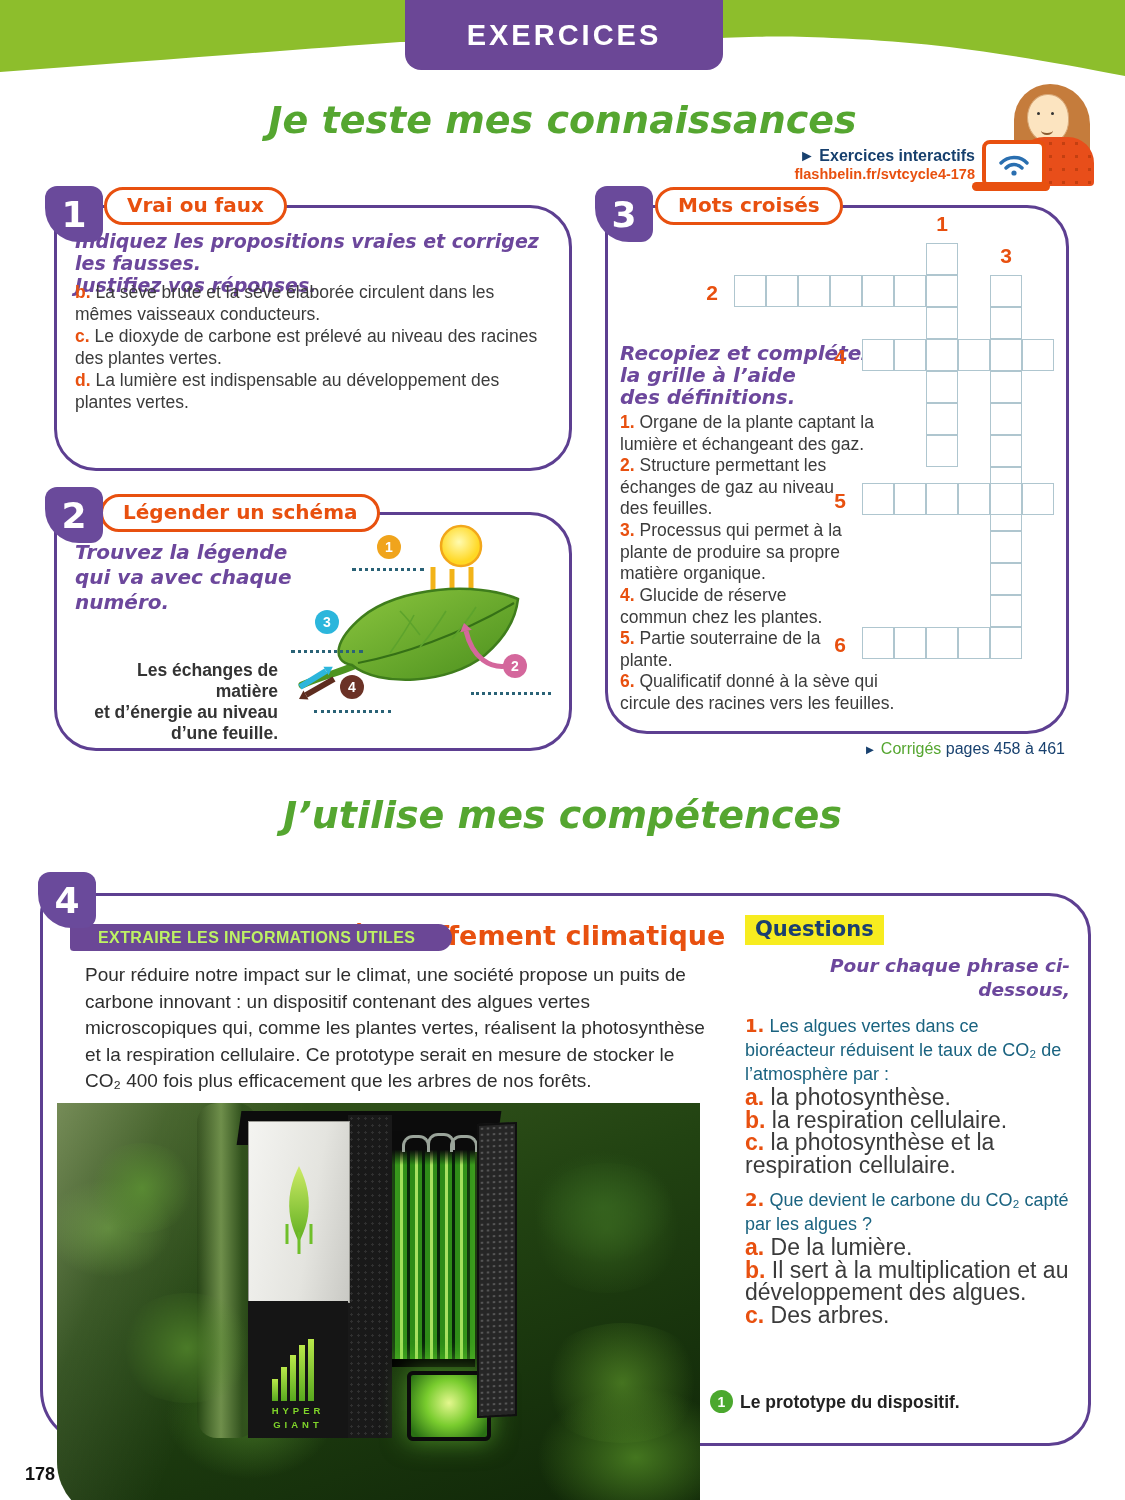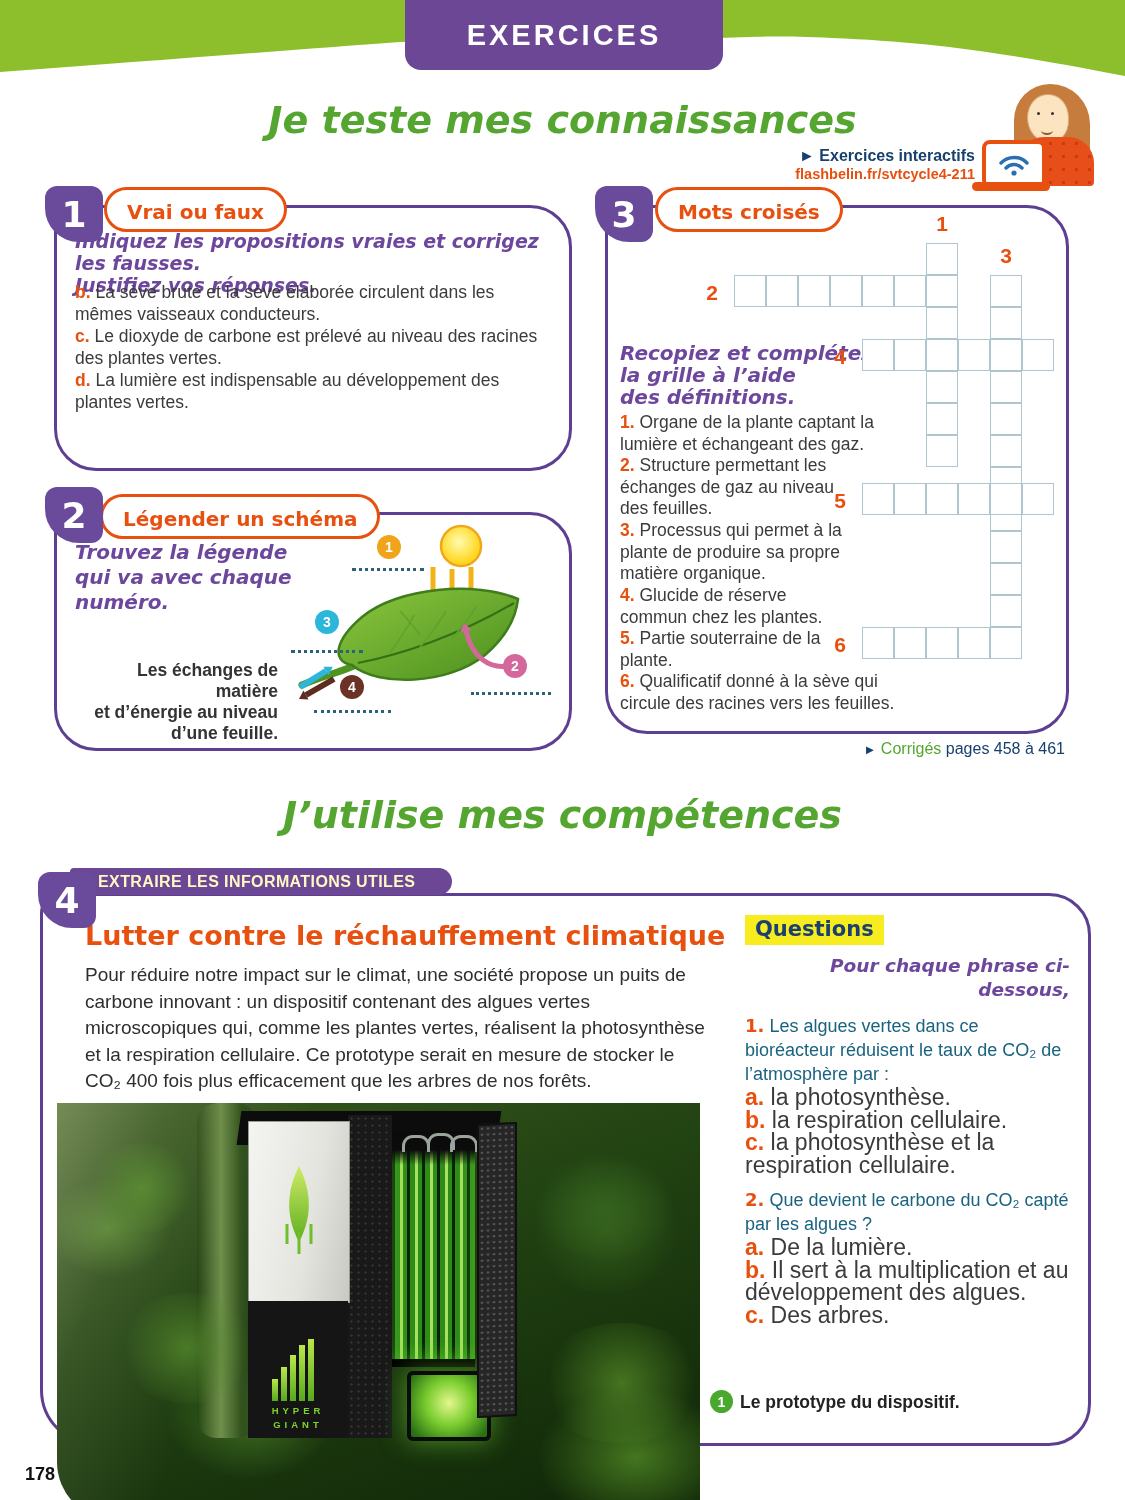--- a/index.html
+++ b/index.html
@@ -17,39 +17,39 @@
   .inter-label{position:absolute;left:720px;top:147px;width:255px;text-align:right;
        color:#17406e;font-weight:bold;font-size:16px;}
   .inter-url{position:absolute;left:720px;top:166px;width:255px;text-align:right;
        color:#e8500f;font-weight:bold;font-size:14.5px;}
   
   .box{position:absolute;border:3px solid #5d3f91;border-radius:20px 42px 42px 42px;background:#fff;}
   .badge{position:absolute;width:58px;height:56px;background:#6a4a9b;color:#fff;
        display:flex;align-items:center;justify-content:center;font-size:36px;font-weight:bold;
        border-radius:12px 12px 12px 34px;z-index:4;font-family:"DejaVu Sans",sans-serif;}
   .pill{position:absolute;background:#fff;border:3px solid #e8500f;color:#e8500f;
-       font-weight:bold;font-size:20px;padding:10px 20px 5px 20px;border-radius:24px;z-index:3;
+       font-weight:bold;font-size:20px;padding:3px 20px 5px 20px;border-radius:24px;z-index:3;
        font-family:"DejaVu Sans",sans-serif;white-space:nowrap;}
   .script{font-family:"DejaVu Sans",sans-serif;font-weight:bold;font-style:italic;color:#6c479c;}
   .body-txt{font-size:17.5px;line-height:22px;color:#3b3b3b;}
   .letter{color:#e8500f;font-weight:bold;}
   .defnum{color:#e8500f;font-weight:bold;}
   
   .dbadge{position:absolute;width:24px;height:24px;border-radius:50%;color:#fff;
        display:flex;align-items:center;justify-content:center;font-size:14px;font-weight:bold;z-index:3;}
   .dots{position:absolute;height:0;border-top:3px dotted #2a6276;}
   .caption2{position:absolute;text-align:right;font-weight:bold;font-size:17.5px;line-height:21px;color:#333;}
   
   .cw-cell{position:absolute;width:32px;height:32px;background:#fff;border:1px solid #afc6cf;box-sizing:border-box;}
   .cw-label{position:absolute;width:28px;text-align:center;color:#e8500f;font-weight:bold;font-size:21px;}
   
   .corriges{position:absolute;left:605px;top:740px;width:460px;text-align:right;font-weight:normal;font-size:16px;}
   
-  .band4{position:absolute;left:70px;top:868px;width:382px;height:27px;background:#6b4796;
-       border-radius:4px 14px 14px 4px;color:#fef9c3;font-weight:bold;font-size:16px;
+  .band4{position:absolute;left:70px;top:924px;width:382px;height:27px;background:#6b4796;
+       border-radius:4px 14px 14px 4px;color:#bef264;font-weight:bold;font-size:16px;
        display:flex;align-items:center;padding-left:28px;box-sizing:border-box;letter-spacing:0.4px;z-index:3;}
   .art-title{position:absolute;left:85px;top:920px;color:#e8500f;font-weight:bold;font-size:27px;
        font-family:"DejaVu Sans",sans-serif;}
   .art-body{position:absolute;left:85px;top:962px;width:630px;font-size:19px;line-height:26.5px;color:#2e2e2e;}
   
   .photo{position:absolute;left:57px;top:1103px;width:643px;height:417px;overflow:hidden;
        border-radius:0 0 8px 58px;background:
        linear-gradient(112deg,rgba(255,255,215,0.30) 0%,rgba(255,255,215,0.10) 14%,rgba(255,255,215,0) 32%),
        radial-gradient(90px 70px at 8% 30%,#4d7c2a 0%,rgba(77,124,42,0) 70%),
        radial-gradient(120px 90px at 30% 75%,#3f6d22 0%,rgba(63,109,34,0) 70%),
@@ -124,21 +124,21 @@
     <path d="M0,0 H1125 V76 C1010,54 935,42 832,38 C780,36 748,36 700,39 L400,42 C290,50 150,61 0,72 Z" fill="#8dbe2c"></path>
   </svg>
   <div class="tab">EXERCICES</div>
 
   <div class="green-title" style="top:98px;">Je teste mes connaissances</div>
 
   <div class="inter-label">
     <span>►</span>
     <span>Exercices interactifs</span>
   </div>
-  <div class="inter-url">flashbelin.fr/svtcycle4-211</div>
+  <div class="inter-url">flashbelin.fr/svtcycle4-178</div>
 
   <div>
     <div class="girl-hair"></div>
     <div class="girl-face"></div>
     <div class="girl-eye" style="left:1037px;top:112px;"></div>
     <div class="girl-eye" style="left:1051px;top:112px;"></div>
     <div class="girl-smile"></div>
     <div class="girl-body"></div>
     <div class="girl-hand"></div>
     <div class="laptop-screen">

